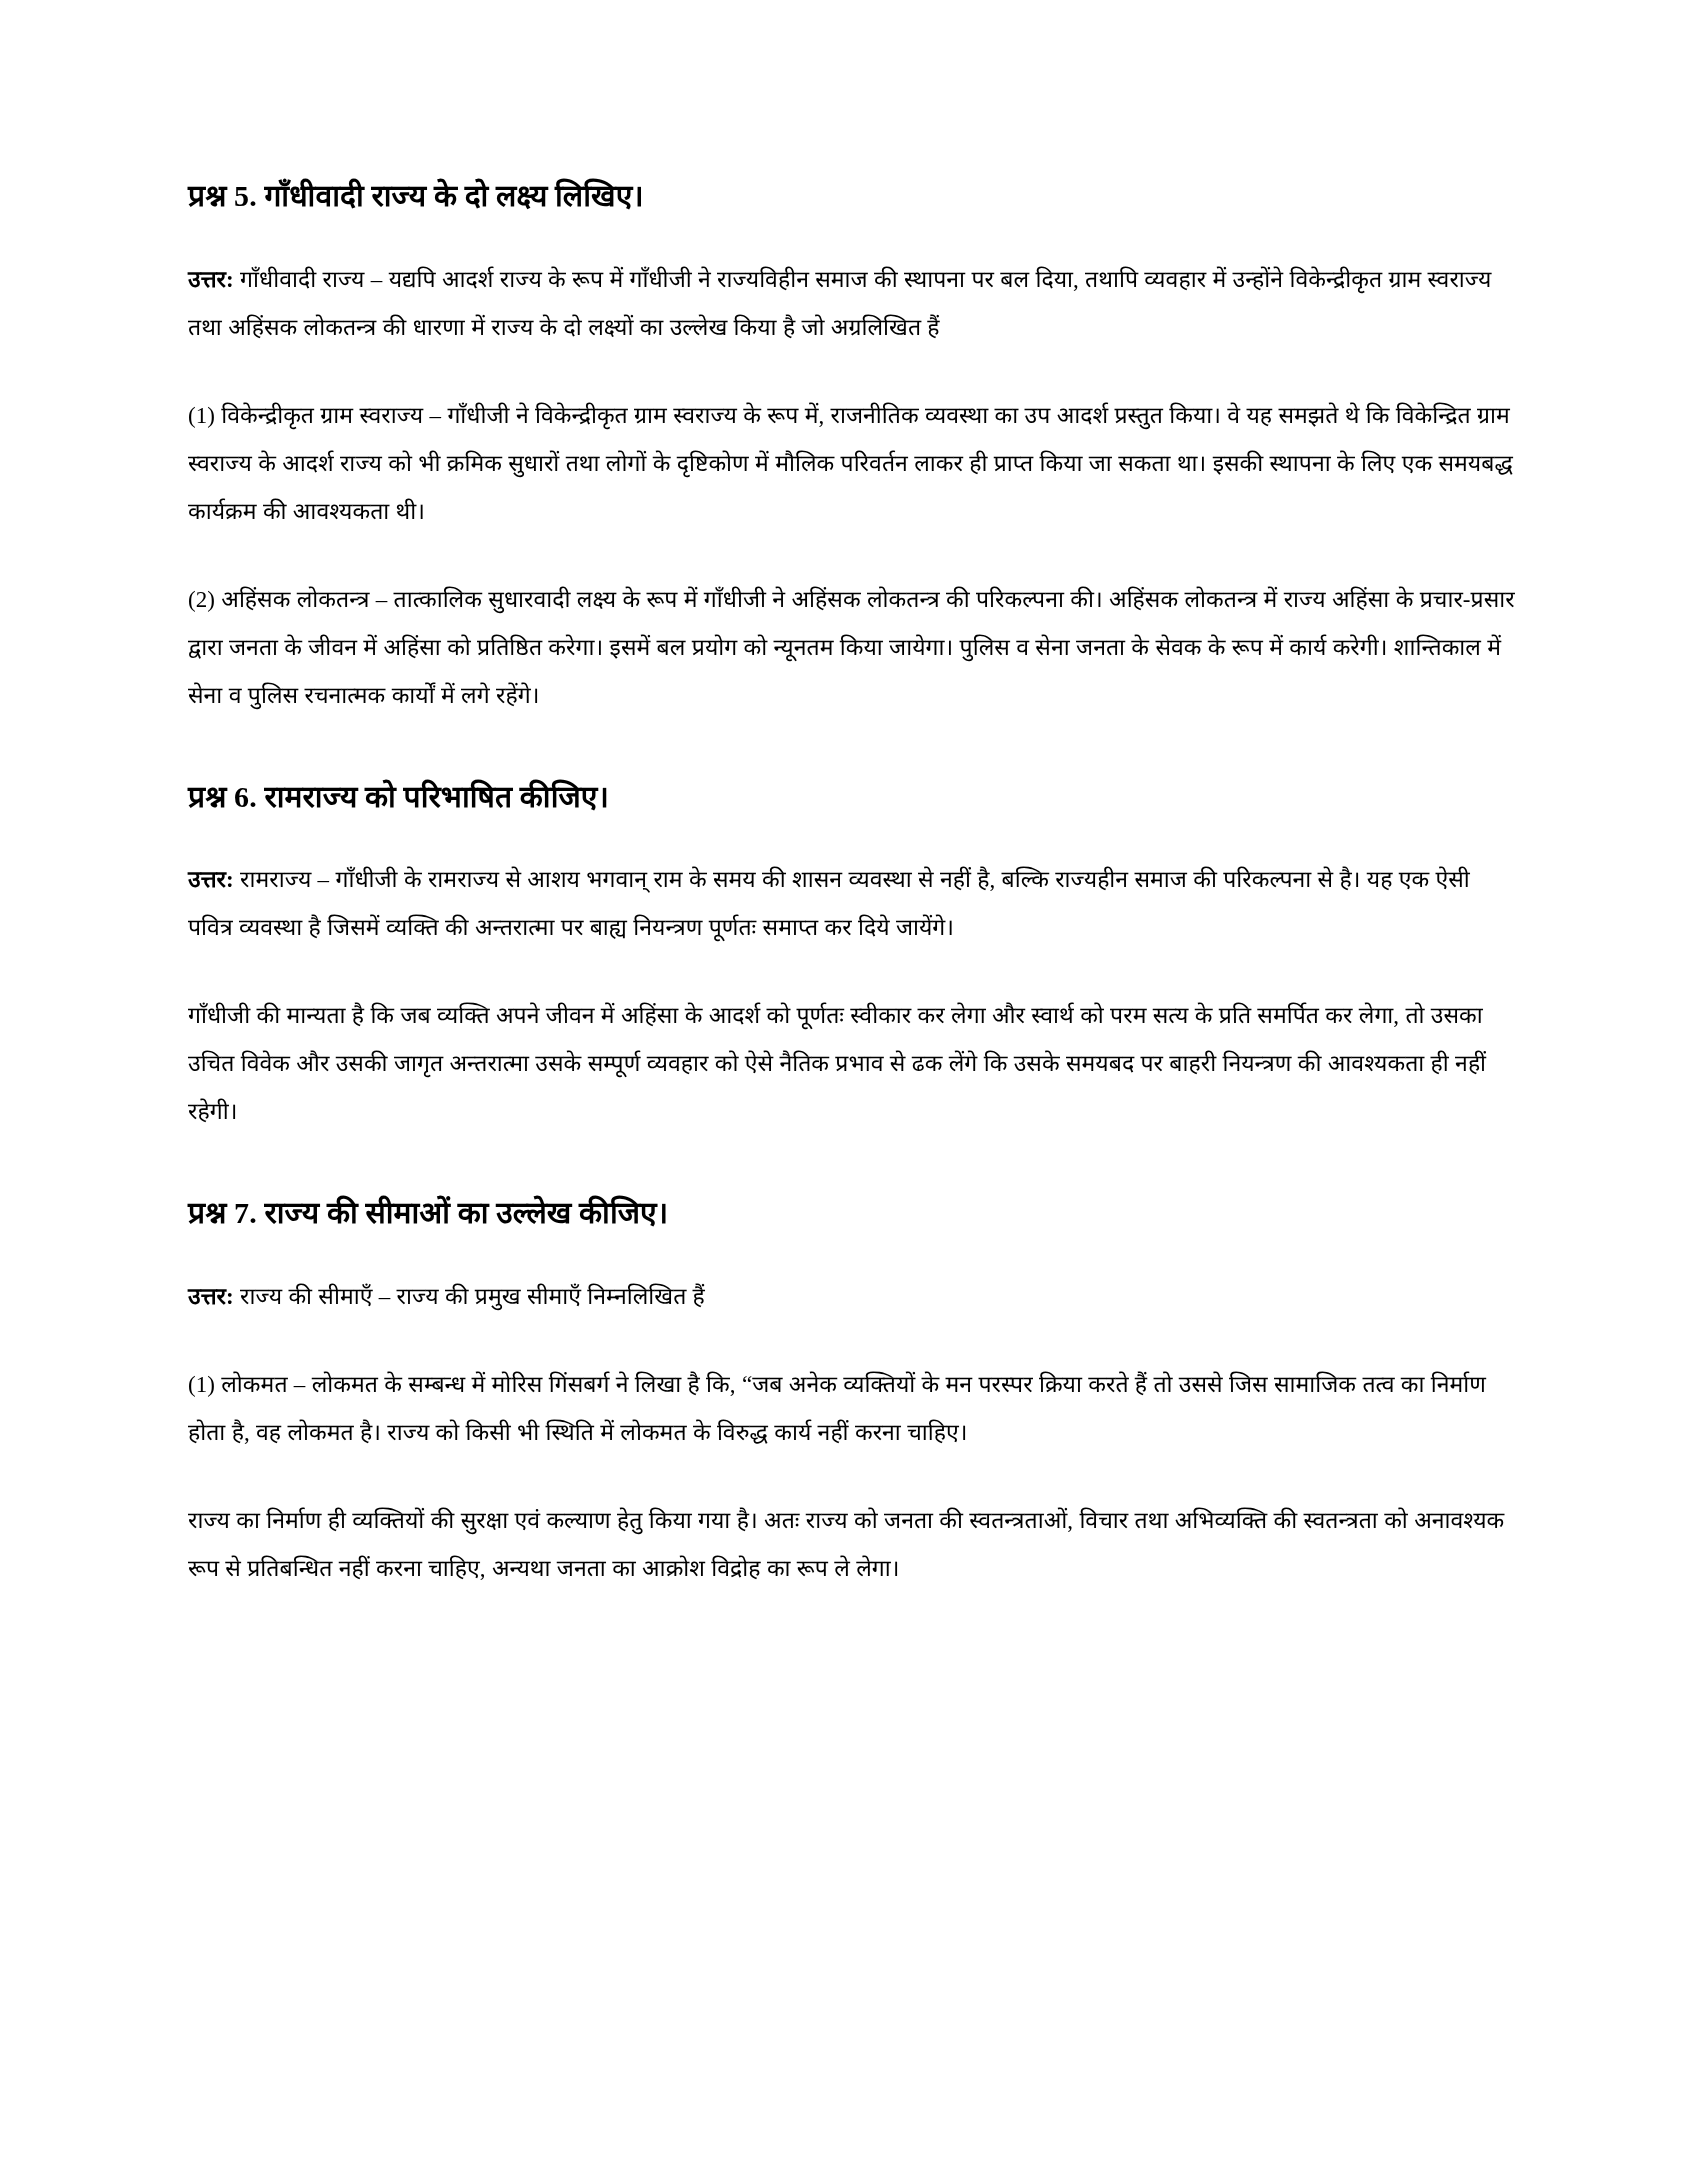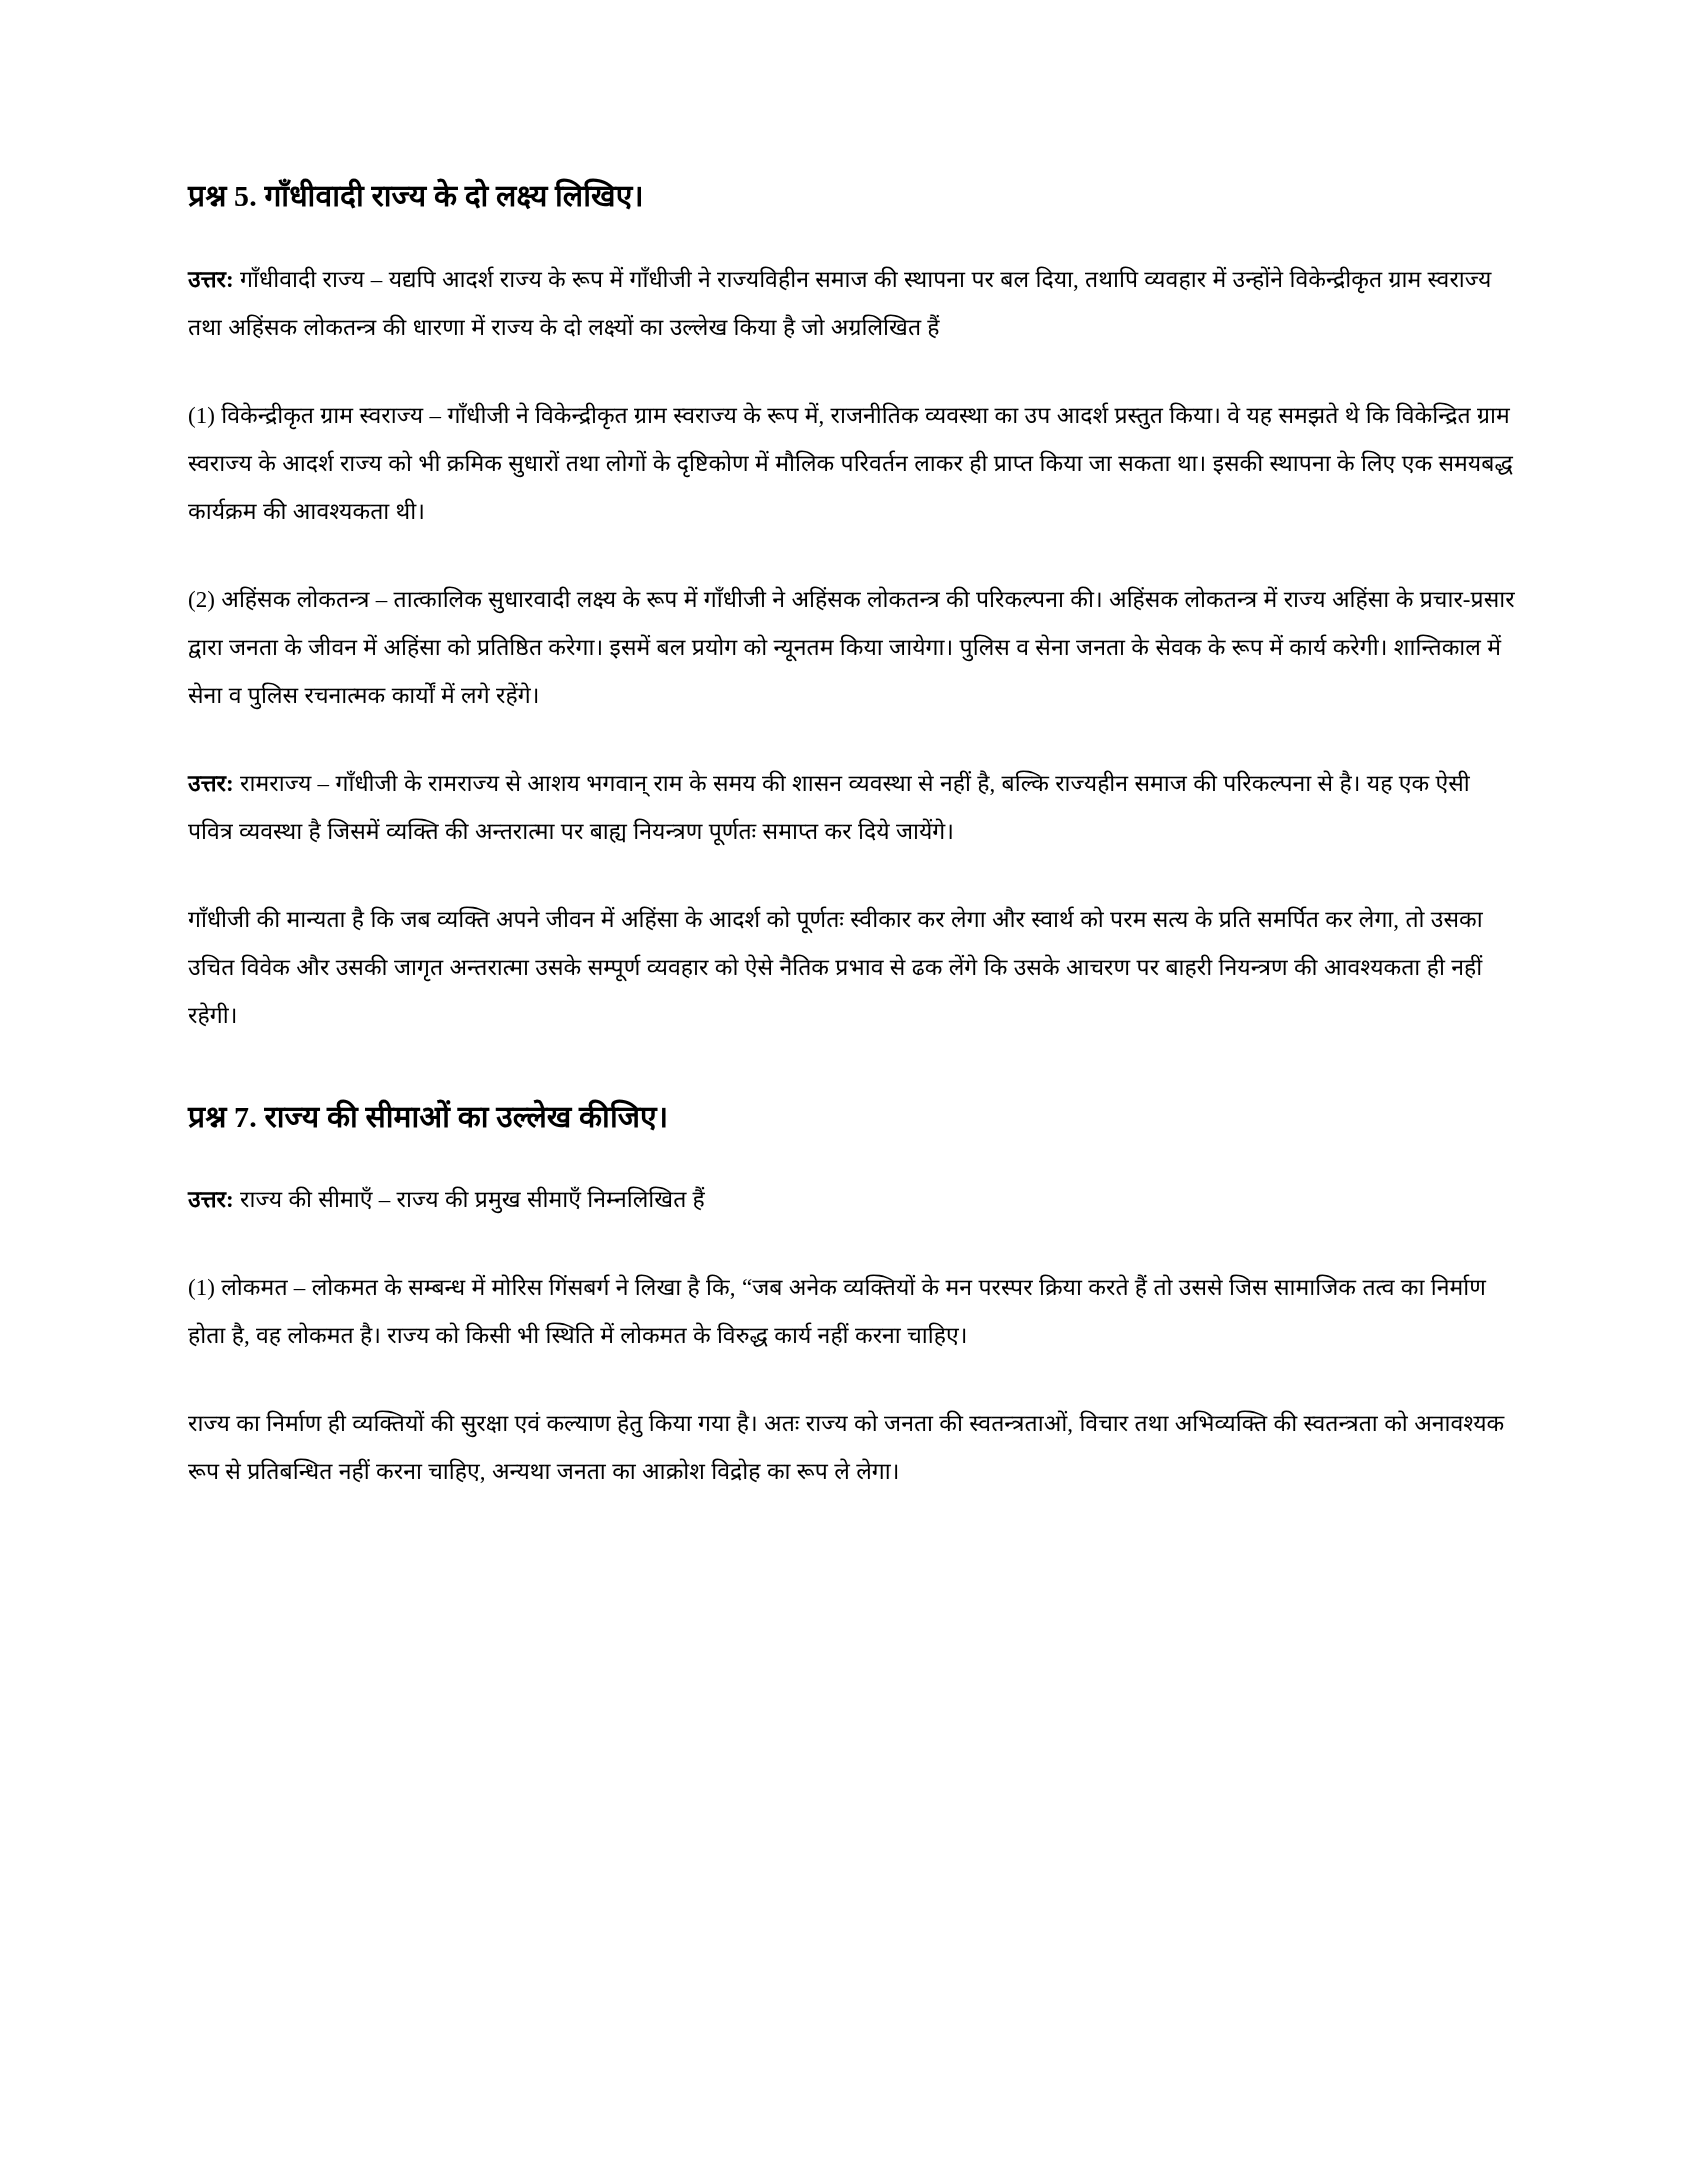--- a/index.html
+++ b/index.html
@@ -59,24 +59,25 @@
   <div class="content">
 
     <h2 class="q-heading">प्रश्न 5. गाँधीवादी राज्य के दो लक्ष्य लिखिए।</h2>
 
     <p class="para"><span class="ans-label">उत्तर:</span><span> गाँधीवादी राज्य – यद्यपि आदर्श राज्य के रूप में गाँधीजी ने राज्यविहीन समाज की स्थापना पर बल दिया, तथापि व्यवहार में उन्होंने विकेन्द्रीकृत ग्राम स्वराज्य तथा अहिंसक लोकतन्त्र की धारणा में राज्य के दो लक्ष्यों का उल्लेख किया है जो अग्रलिखित हैं</span></p>
 
     <p class="para">(1) विकेन्द्रीकृत ग्राम स्वराज्य – गाँधीजी ने विकेन्द्रीकृत ग्राम स्वराज्य के रूप में, राजनीतिक व्यवस्था का उप आदर्श प्रस्तुत किया। वे यह समझते थे कि विकेन्द्रित ग्राम स्वराज्य के आदर्श राज्य को भी क्रमिक सुधारों तथा लोगों के दृष्टिकोण में मौलिक परिवर्तन लाकर ही प्राप्त किया जा सकता था। इसकी स्थापना के लिए एक समयबद्ध कार्यक्रम की आवश्यकता थी।</p>
 
     <p class="para">(2) अहिंसक लोकतन्त्र – तात्कालिक सुधारवादी लक्ष्य के रूप में गाँधीजी ने अहिंसक लोकतन्त्र की परिकल्पना की। अहिंसक लोकतन्त्र में राज्य अहिंसा के प्रचार-प्रसार द्वारा जनता के जीवन में अहिंसा को प्रतिष्ठित करेगा। इसमें बल प्रयोग को न्यूनतम किया जायेगा। पुलिस व सेना जनता के सेवक के रूप में कार्य करेगी। शान्तिकाल में सेना व पुलिस रचनात्मक कार्यों में लगे रहेंगे।</p>
 
+    <h2 class="q-heading subsequent">प्रश्न 6. रामराज्य को परिभाषित कीजिए।</h2>
 
     <p class="para"><span class="ans-label">उत्तर:</span><span> रामराज्य – गाँधीजी के रामराज्य से आशय भगवान् राम के समय की शासन व्यवस्था से नहीं है, बल्कि राज्यहीन समाज की परिकल्पना से है। यह एक ऐसी पवित्र व्यवस्था है जिसमें व्यक्ति की अन्तरात्मा पर बाह्य नियन्त्रण पूर्णतः समाप्त कर दिये जायेंगे।</span></p>
 
-    <p class="para">गाँधीजी की मान्यता है कि जब व्यक्ति अपने जीवन में अहिंसा के आदर्श को पूर्णतः स्वीकार कर लेगा और स्वार्थ को परम सत्य के प्रति समर्पित कर लेगा, तो उसका उचित विवेक और उसकी जागृत अन्तरात्मा उसके सम्पूर्ण व्यवहार को ऐसे नैतिक प्रभाव से ढक लेंगे कि उसके आचरण पर बाहरी नियन्त्रण की आवश्यकता ही नहीं रहेगी।</p>
+    <p class="para">गाँधीजी की मान्यता है कि जब व्यक्ति अपने जीवन में अहिंसा के आदर्श को पूर्णतः स्वीकार कर लेगा और स्वार्थ को परम सत्य के प्रति समर्पित कर लेगा, तो उसका उचित विवेक और उसकी जागृत अन्तरात्मा उसके सम्पूर्ण व्यवहार को ऐसे नैतिक प्रभाव से ढक लेंगे कि उसके समयबद पर बाहरी नियन्त्रण की आवश्यकता ही नहीं रहेगी।</p>
 
 
     <h2 class="q-heading subsequent">प्रश्न 7. राज्य की सीमाओं का उल्लेख कीजिए।</h2>
 
     <p class="para"><span class="ans-label">उत्तर:</span><span> राज्य की सीमाएँ – राज्य की प्रमुख सीमाएँ निम्नलिखित हैं</span></p>
 
     <p class="para">(1) लोकमत – लोकमत के सम्बन्ध में मोरिस गिंसबर्ग ने लिखा है कि, “जब अनेक व्यक्तियों के मन परस्पर क्रिया करते हैं तो उससे जिस सामाजिक तत्व का निर्माण होता है, वह लोकमत है। राज्य को किसी भी स्थिति में लोकमत के विरुद्ध कार्य नहीं करना चाहिए।</p>
 
     <p class="para">राज्य का निर्माण ही व्यक्तियों की सुरक्षा एवं कल्याण हेतु किया गया है। अतः राज्य को जनता की स्वतन्त्रताओं, विचार तथा अभिव्यक्ति की स्वतन्त्रता को अनावश्यक रूप से प्रतिबन्धित नहीं करना चाहिए, अन्यथा जनता का आक्रोश विद्रोह का रूप ले लेगा।</p>
 

